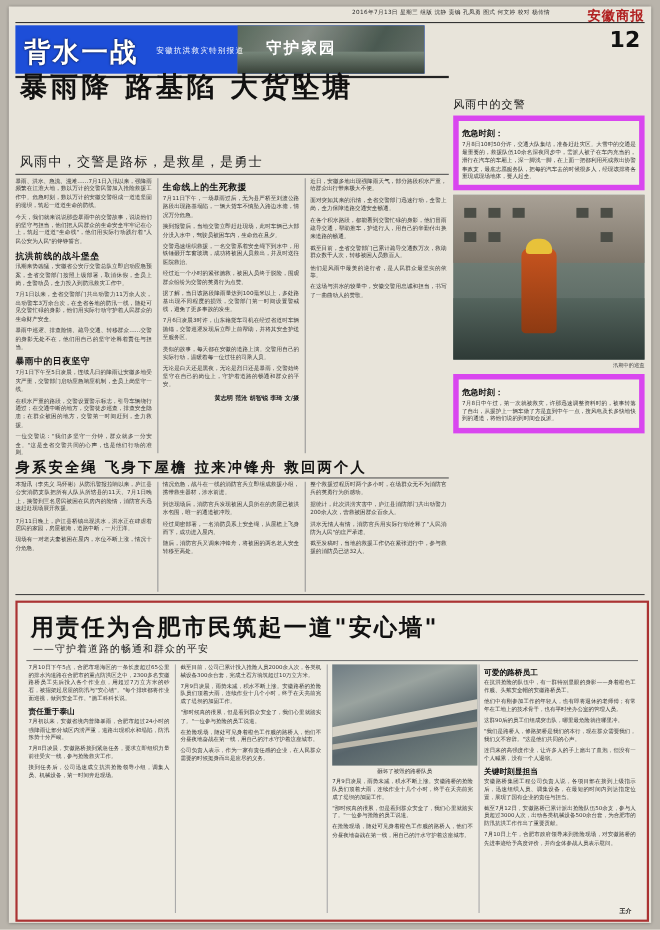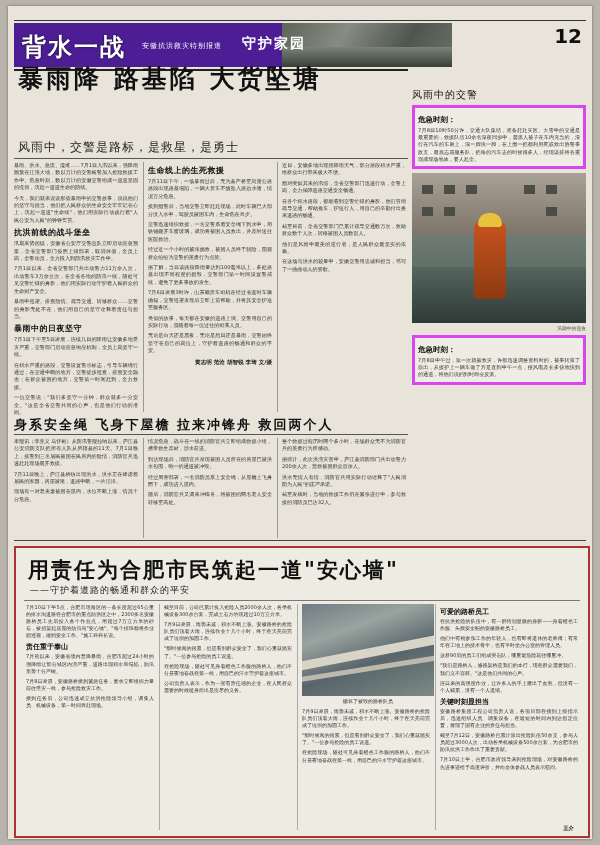--- a/index.html
+++ b/index.html
@@ -32,22 +32,22 @@
   }
   .pagenum{
     position:absolute;right:10px;top:18px;
     font-size:20px;font-weight:bold;color:#111;
   }
   .rule-top{
     position:absolute;left:6px;top:14px;width:572px;height:1px;background:#333;
   }
   
   .banner{
-    position:absolute;left:6px;top:17px;width:438px;height:44px;
-    background:#4c1d95;overflow:hidden;text-decoration:underline;
+    position:absolute;left:6px;top:17px;width:372px;height:44px;
+    background:#1d4ed8;overflow:hidden;text-decoration:underline;
   }
   .banner .photo{
     position:absolute;right:0;top:0;width:170px;height:44px;
     background:
       linear-gradient(120deg,#5c6a55 0%,#8c9182 35%,#4e5a4a 70%,#6d7566 100%);
     opacity:.95;
   }
   .banner .photo:after{
     content:"";position:absolute;left:0;top:24px;width:170px;height:20px;
     background:linear-gradient(#7d8a76,#39402f);
@@ -122,21 +122,21 @@
   .rightcol{
     position:absolute;left:404px;top:66px;width:174px;height:470px;
   }
   .rc-title{
     font-size:10px;font-weight:normal;color:#111;letter-spacing:1px;margin:16px 0 3px 0;
   }
   .rc-sub{
     font-size:7.5px;font-weight:bold;color:#111;margin:4px 0 2px 0;
   }
   .rc-box{
-    border:3px solid #d946ef;padding:3px;margin-bottom:4px;background:#efece3;
+    border:5px solid #d946ef;padding:3px;margin-bottom:4px;background:#efece3;
   }
   .rc-para{
     font-size:5.1px;line-height:7.2px;color:#333;text-align:justify;word-break:break-all;margin:0;
   }
   .photo-fire{
     width:174px;height:150px;margin:4px 0 2px 0;position:relative;overflow:hidden;
     background:linear-gradient(#8e9a93 0%,#6f7c74 40%,#4a5a56 100%);
   }
   .photo-fire .bldg{
     position:absolute;left:0;top:0;width:174px;height:62px;
@@ -210,20 +210,24 @@
   }
   .rule-bottom{
     position:absolute;left:6px;top:534px;width:572px;height:1px;background:#444;
   }
 </style>
 </head>
 <body>
 
 <div class="page">
 
+  <div class="topbar">
+    <div class="meta">2016年7月13日 星期三 组版 沈静 责编 孔凤勇 图式 何文婷 校对 杨传情</div>
+    <div class="masthead">安徽商报</div>
+  </div>
   <div class="pagenum">12</div>
   <div class="rule-top"></div>
 
   <div class="banner">
     <div class="photo"></div>
     <div class="bigtitle">背水一战</div>
     <div class="subline">安徽抗洪救灾特别报道</div>
     <div class="guard">守护家园</div>
   </div>
   <div class="rule-banner"></div>

